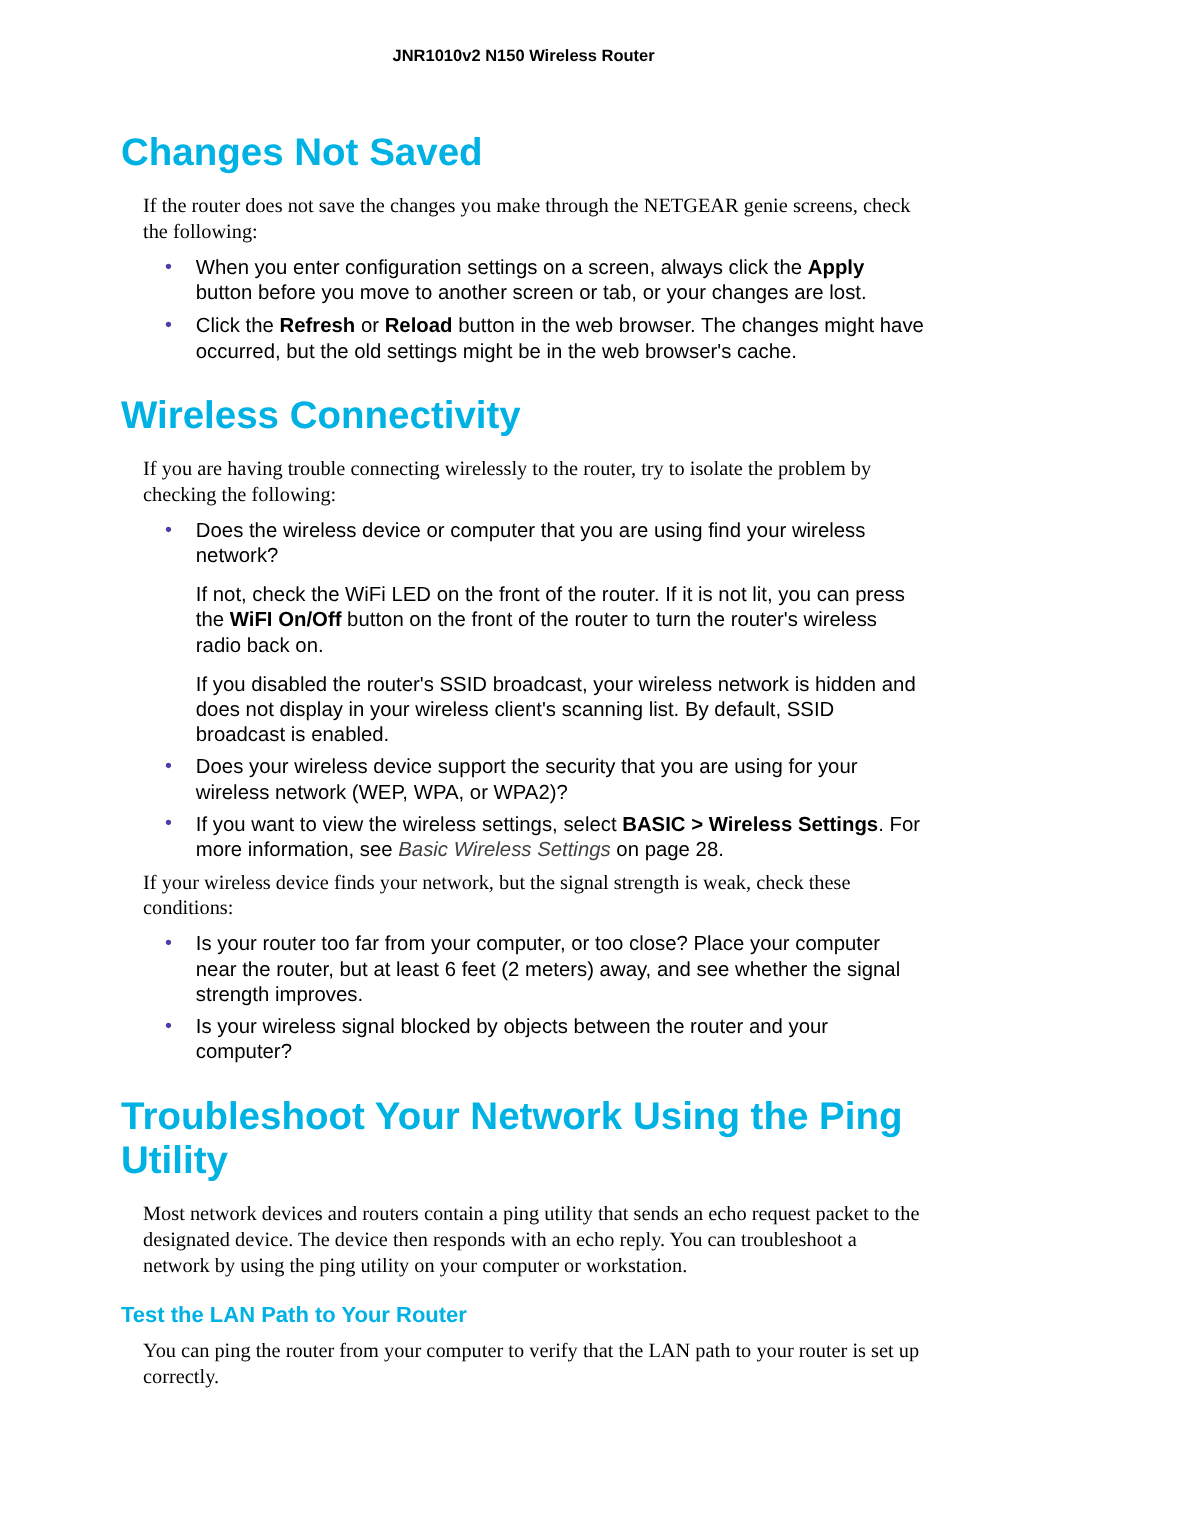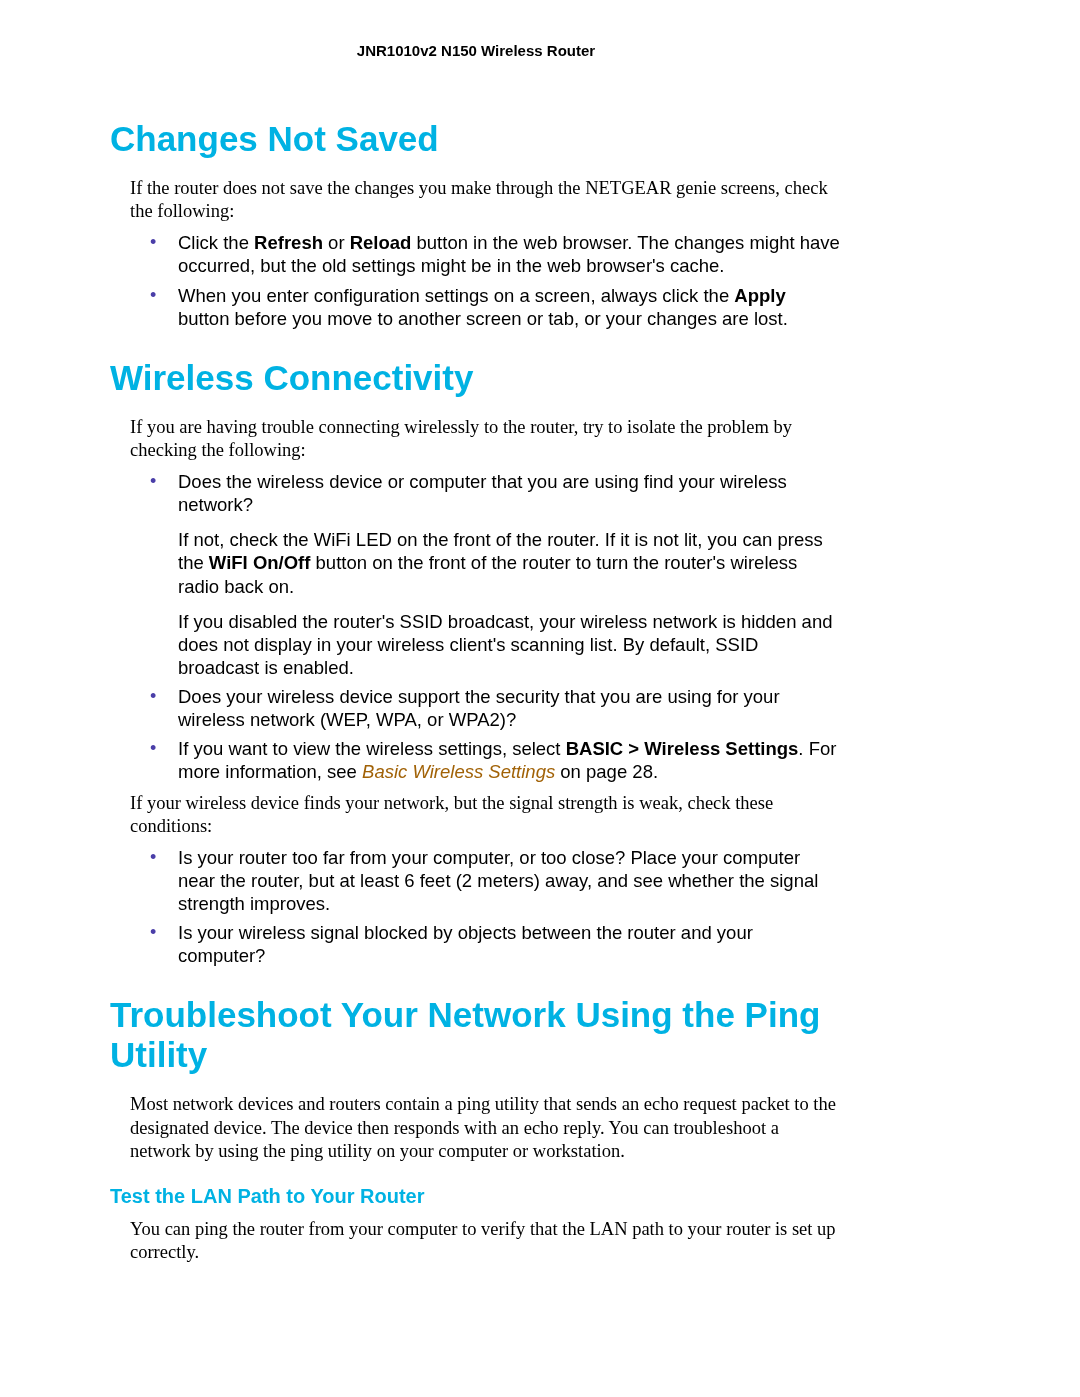--- a/index.html
+++ b/index.html
@@ -59,21 +59,21 @@
     left: 0;
     top: 0;
     color: #4a3ea8;
     font-size: 18px;
   }
   ul.bullets > li p.sub {
     margin: 12px 0 0 0;
   }
   .bold { font-weight: 700; }
   .link {
-    color: #a16207;
+    color: #404040;
     font-style: italic;
   }
   .footer-rule {
     border: none;
     border-top: 1px solid #7a6cd6;
     margin: 140px 0 4px 0;
   }
   .footer {
     font-weight: 700;
     font-size: 15px;
@@ -85,24 +85,24 @@
 <body>
 
 <div class="page">
 
   <div class="running-head">JNR1010v2 N150 Wireless Router</div>
 
   <h1 class="section">Changes Not Saved</h1>
   <p class="body">If the router does not save the changes you make through the NETGEAR genie screens, check the following:</p>
   <ul class="bullets">
     <li>
-      <span>Click the </span><span class="bold">Refresh</span><span> or </span><span class="bold">Reload</span><span> button in the web browser. The changes might have occurred, but the old settings might be in the web browser's cache.</span>
+      <span>When you enter configuration settings on a screen, always click the </span><span class="bold">Apply</span><span> button before you move to another screen or tab, or your changes are lost.</span>
     </li>
     <li>
-      <span>When you enter configuration settings on a screen, always click the </span><span class="bold">Apply</span><span> button before you move to another screen or tab, or your changes are lost.</span>
+      <span>Click the </span><span class="bold">Refresh</span><span> or </span><span class="bold">Reload</span><span> button in the web browser. The changes might have occurred, but the old settings might be in the web browser's cache.</span>
     </li>
   </ul>
 
   <h1 class="section">Wireless Connectivity</h1>
   <p class="body">If you are having trouble connecting wirelessly to the router, try to isolate the problem by checking the following:</p>
   <ul class="bullets">
     <li>
       <span>Does the wireless device or computer that you are using find your wireless network?</span>
       <p class="sub">
         <span>If not, check the WiFi LED on the front of the router. If it is not lit, you can press the </span><span class="bold">WiFI On/Off</span><span> button on the front of the router to turn the router's wireless radio back on.</span>

